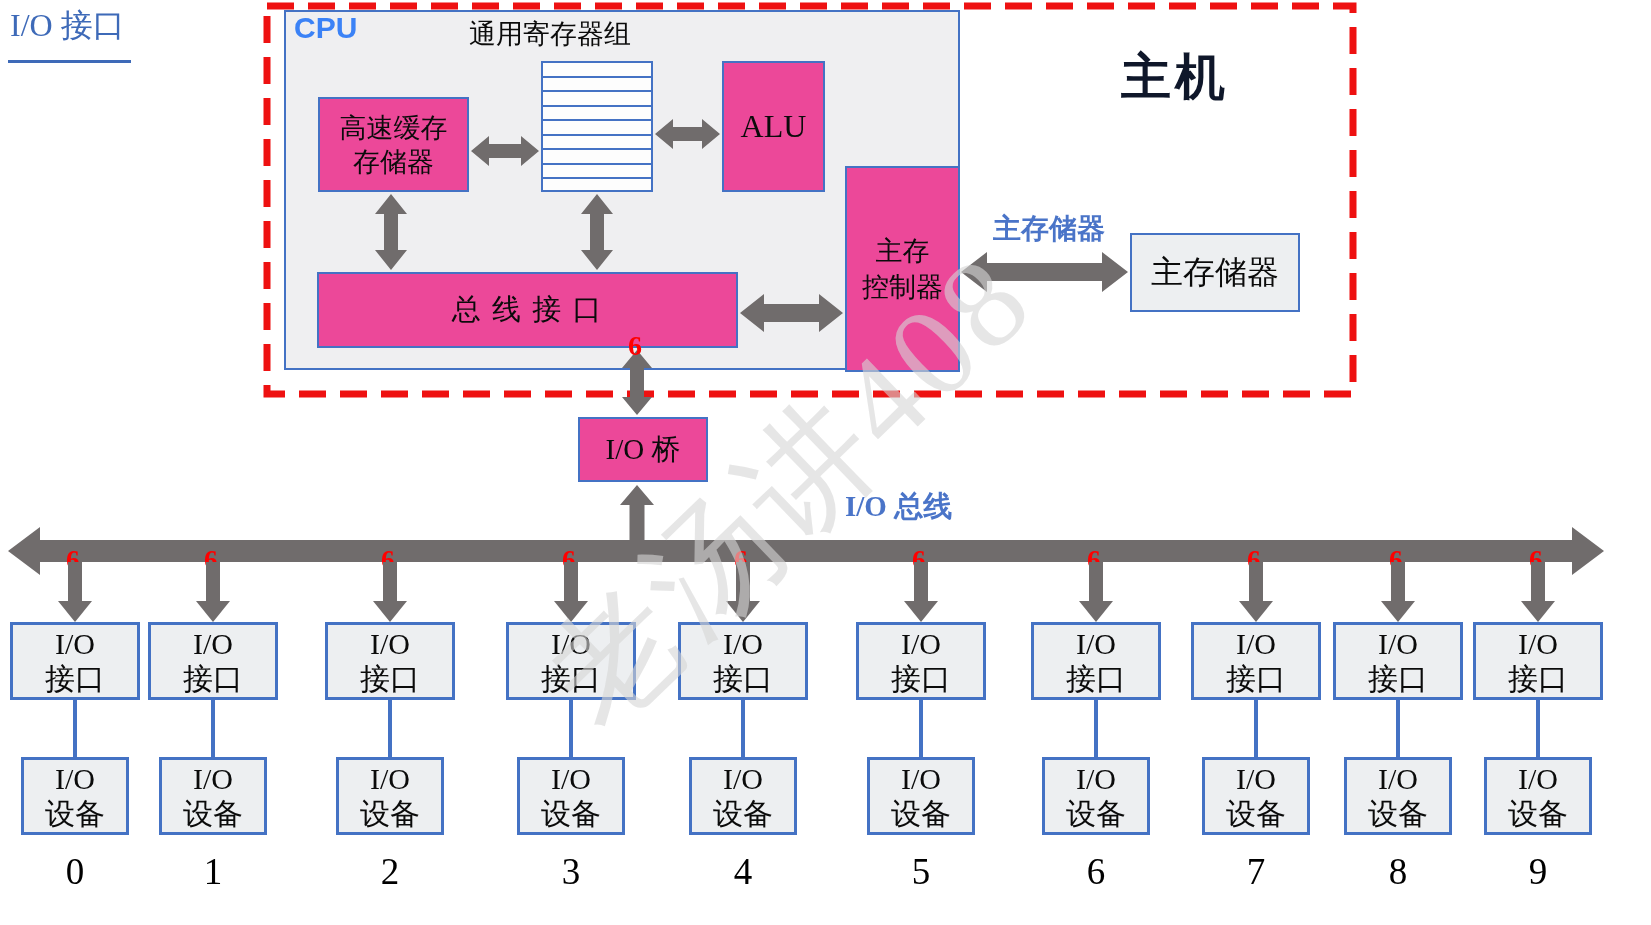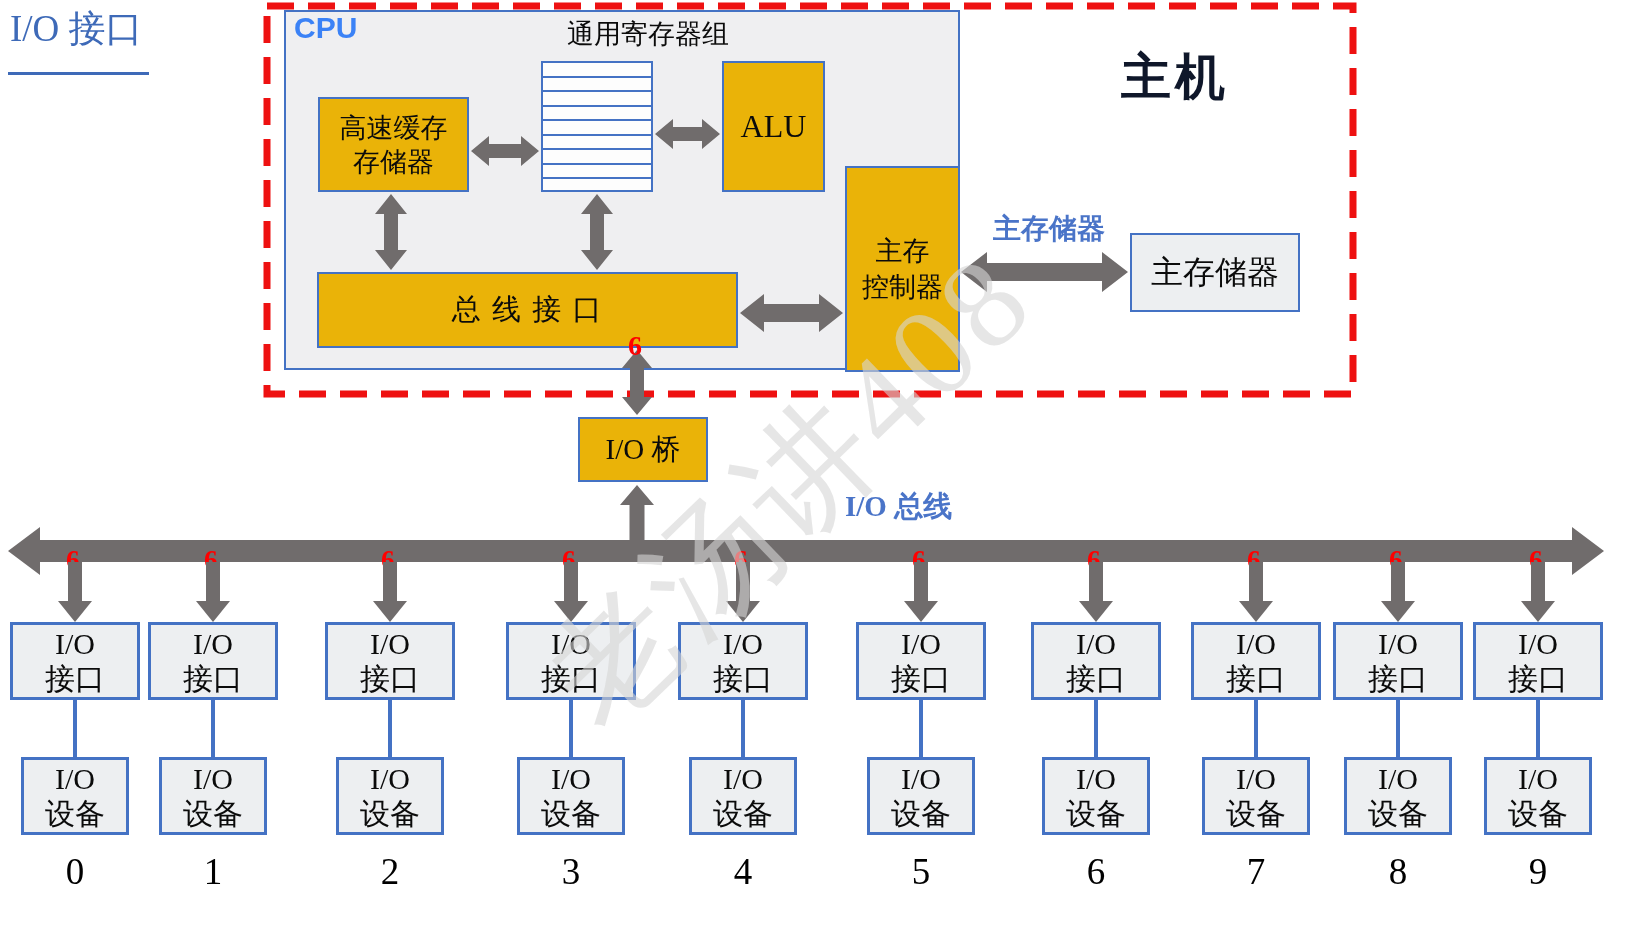--- a/index.html
+++ b/index.html
@@ -2,31 +2,31 @@
 <html><head>
 <meta charset="utf-8">
 <style>
   html,body{margin:0;padding:0;background:#fff;}
   .canvas{position:relative;width:1651px;height:925px;background:#ffffff;
           font-family:"Liberation Serif",serif;overflow:hidden;}
   .abs{position:absolute;box-sizing:border-box;}
   svg.layer{position:absolute;left:0;top:0;pointer-events:none;}
 
   
-  .page-title{left:8px;top:4px;font-size:37px;color:#3e6ab8;
-              border-bottom:3px solid #3e6ab8;padding:0 6px 18px 2px;}
+  .page-title{left:8px;top:4px;font-size:32px;color:#3e6ab8;
+              border-bottom:3px solid #3e6ab8;padding:0 6px 12px 2px;}
 
   
   .cpu-box{left:284px;top:10px;width:676px;height:360px;background:#efeff1;border:2px solid #4472c4;}
   .cpu-label{left:294px;top:11px;font-family:"Liberation Sans",sans-serif;
              font-weight:bold;font-size:30px;color:#3b82f6;}
-  .reg-group-label{left:469px;top:16px;width:260px;text-align:right;font-size:27px;color:#0b0b0b;}
+  .reg-group-label{left:469px;top:16px;width:260px;text-align:left;font-size:27px;color:#0b0b0b;}
   .reg-stack{left:541px;top:61px;width:112px;height:131px;border:2px solid #4472c4;
              background:#fdfdfd repeating-linear-gradient(to bottom,#fdfdfd 0 12.5px,#4472c4 12.5px 14.55px);}
-  .bluebox{border:2px solid #4472c4;background:#eab308;color:#0b0b0b;
+  .bluebox{border:2px solid #4472c4;background:#ec4899;color:#0b0b0b;
            display:flex;flex-direction:column;align-items:center;justify-content:center;text-align:center;}
   .cache-box{left:318px;top:97px;width:151px;height:95px;font-size:27px;line-height:34px;}
   .alu-box{left:722px;top:61px;width:103px;height:131px;font-size:32px;}
   .busif-box{left:317px;top:272px;width:421px;height:76px;font-size:29px;letter-spacing:2px;}
   .ctrl-box{left:845px;top:166px;width:115px;height:206px;font-size:27px;line-height:36px;}
   .mainmem-box{left:1130px;top:233px;width:170px;height:79px;font-size:32px;background:#edeff1;}
   .membus-label{left:965px;top:210px;width:168px;text-align:center;font-size:28px;font-weight:600;
                 color:#4a74c8;font-family:"Liberation Sans",sans-serif;}
   .host-label{left:1100px;top:44px;width:150px;text-align:center;font-size:50px;font-weight:800;
               color:#0f172a;font-family:"Liberation Sans",sans-serif;letter-spacing:4px;}

